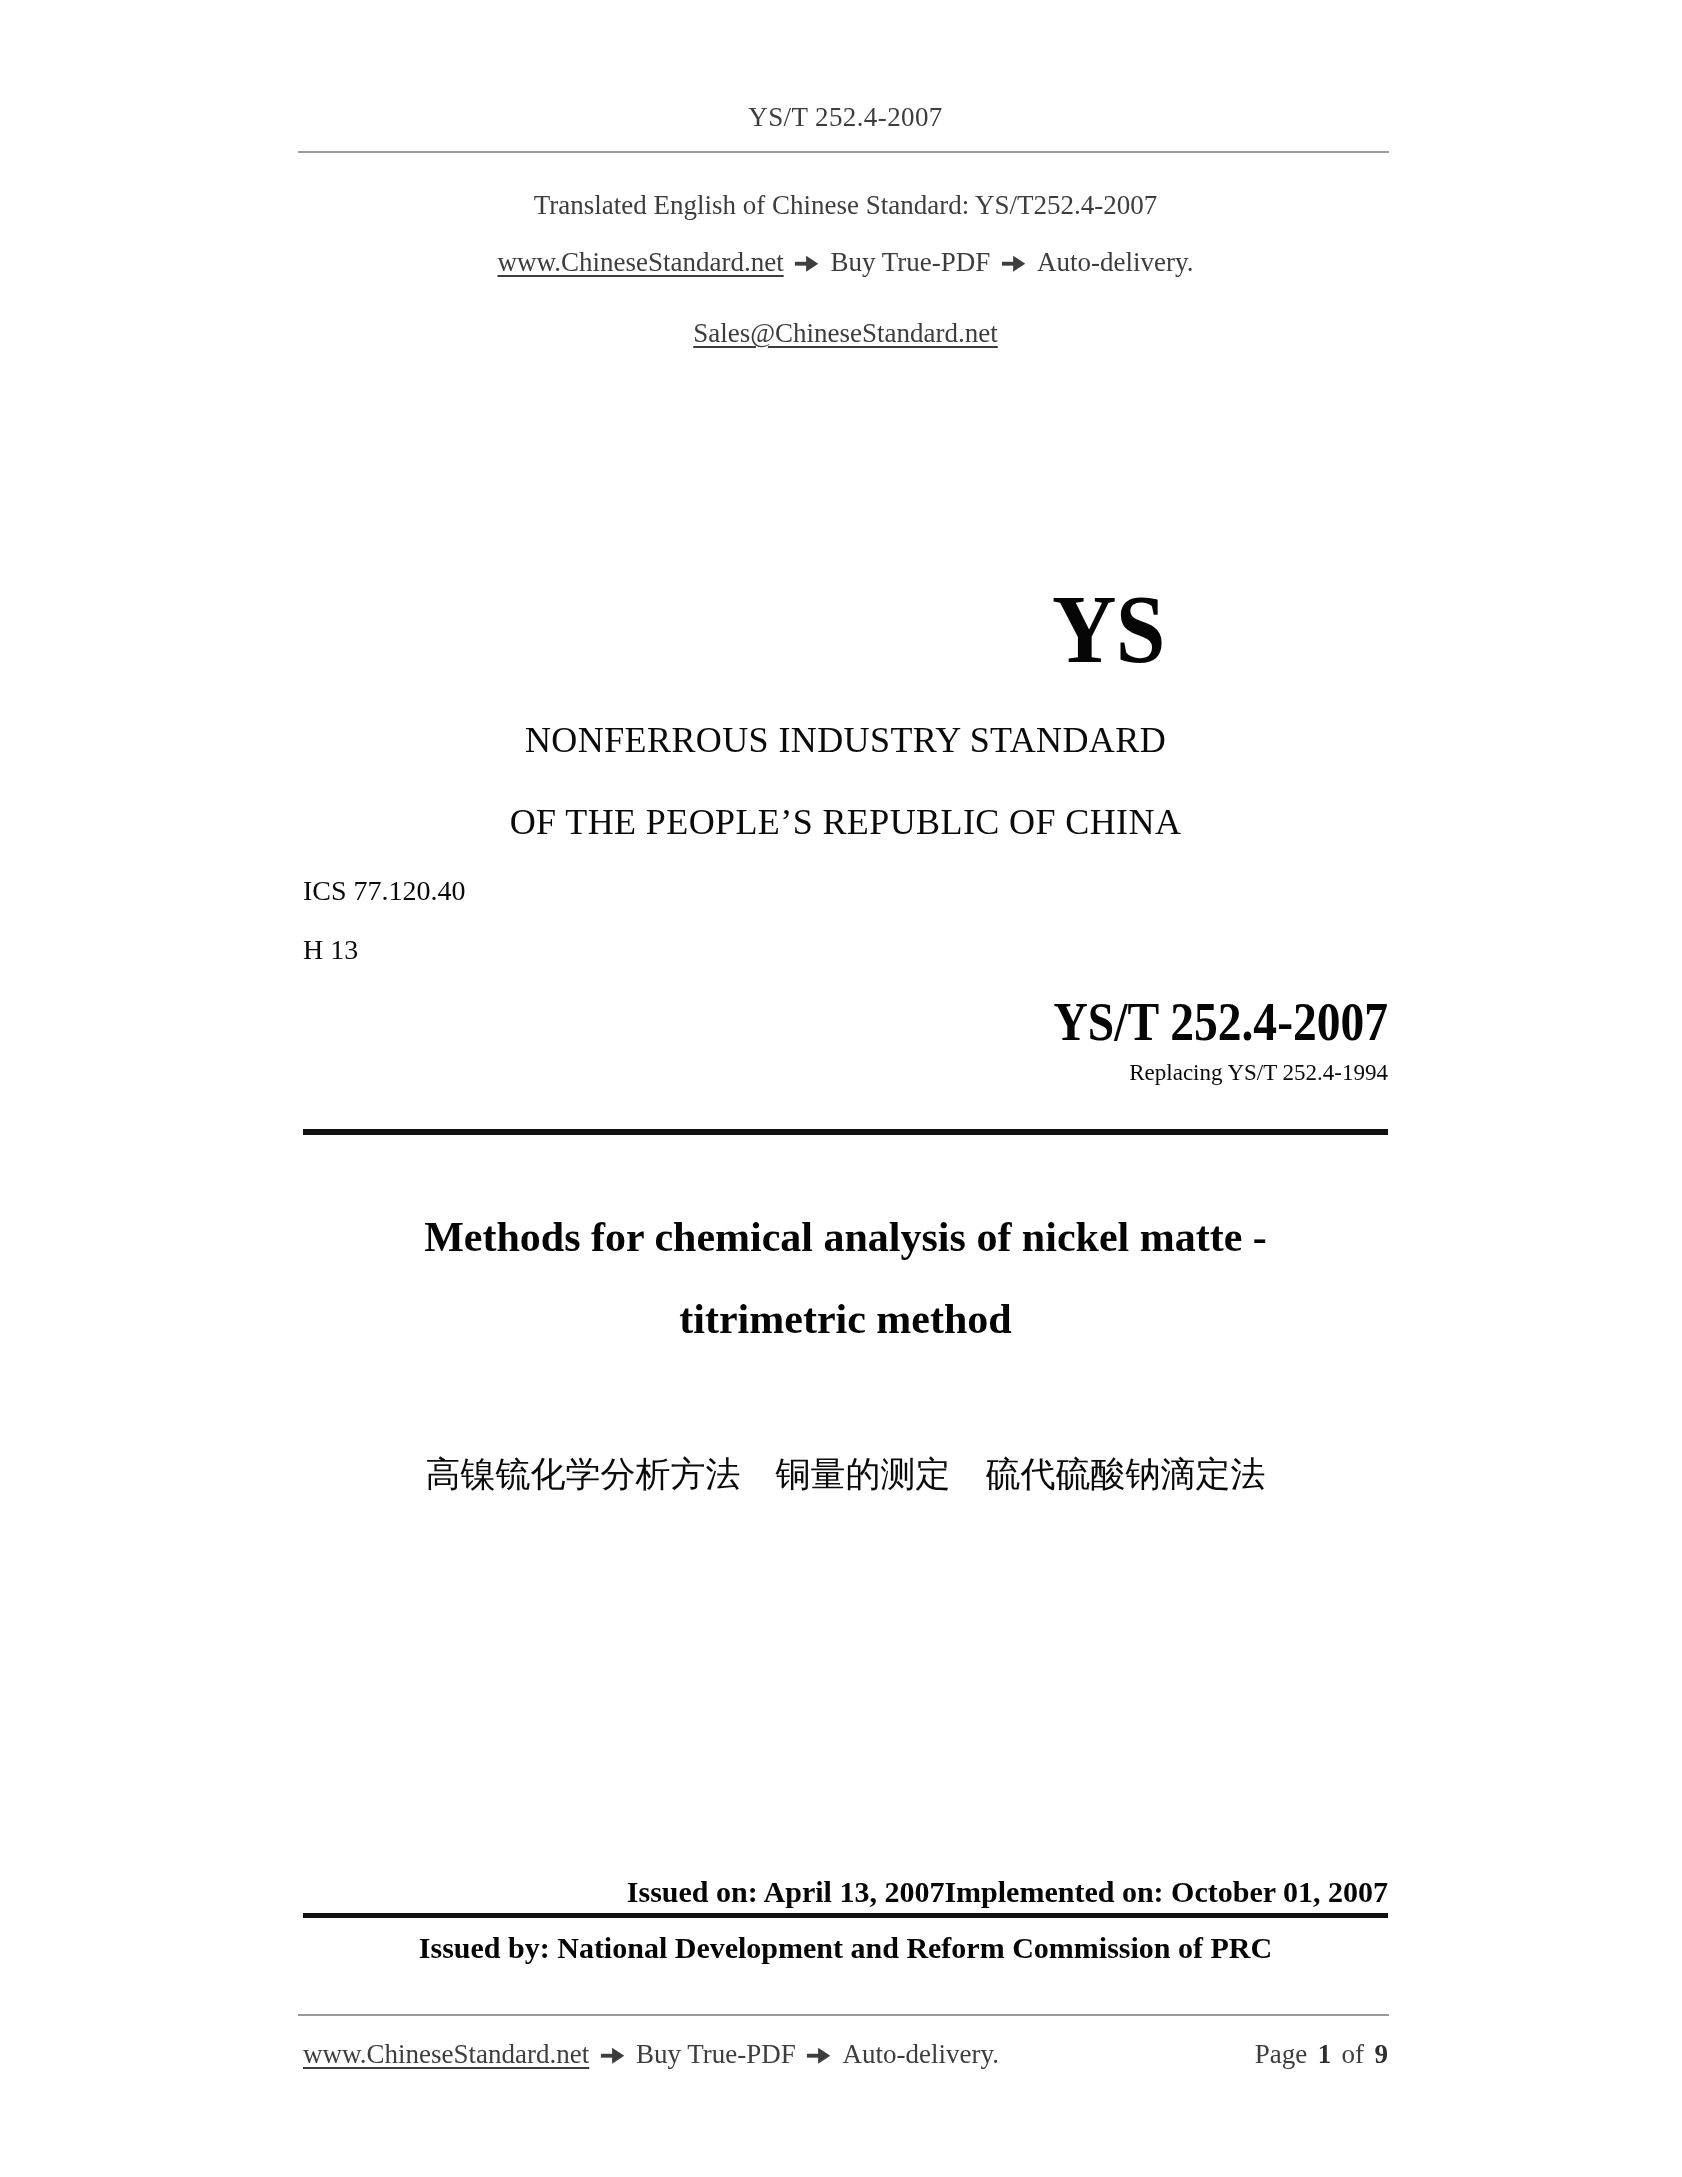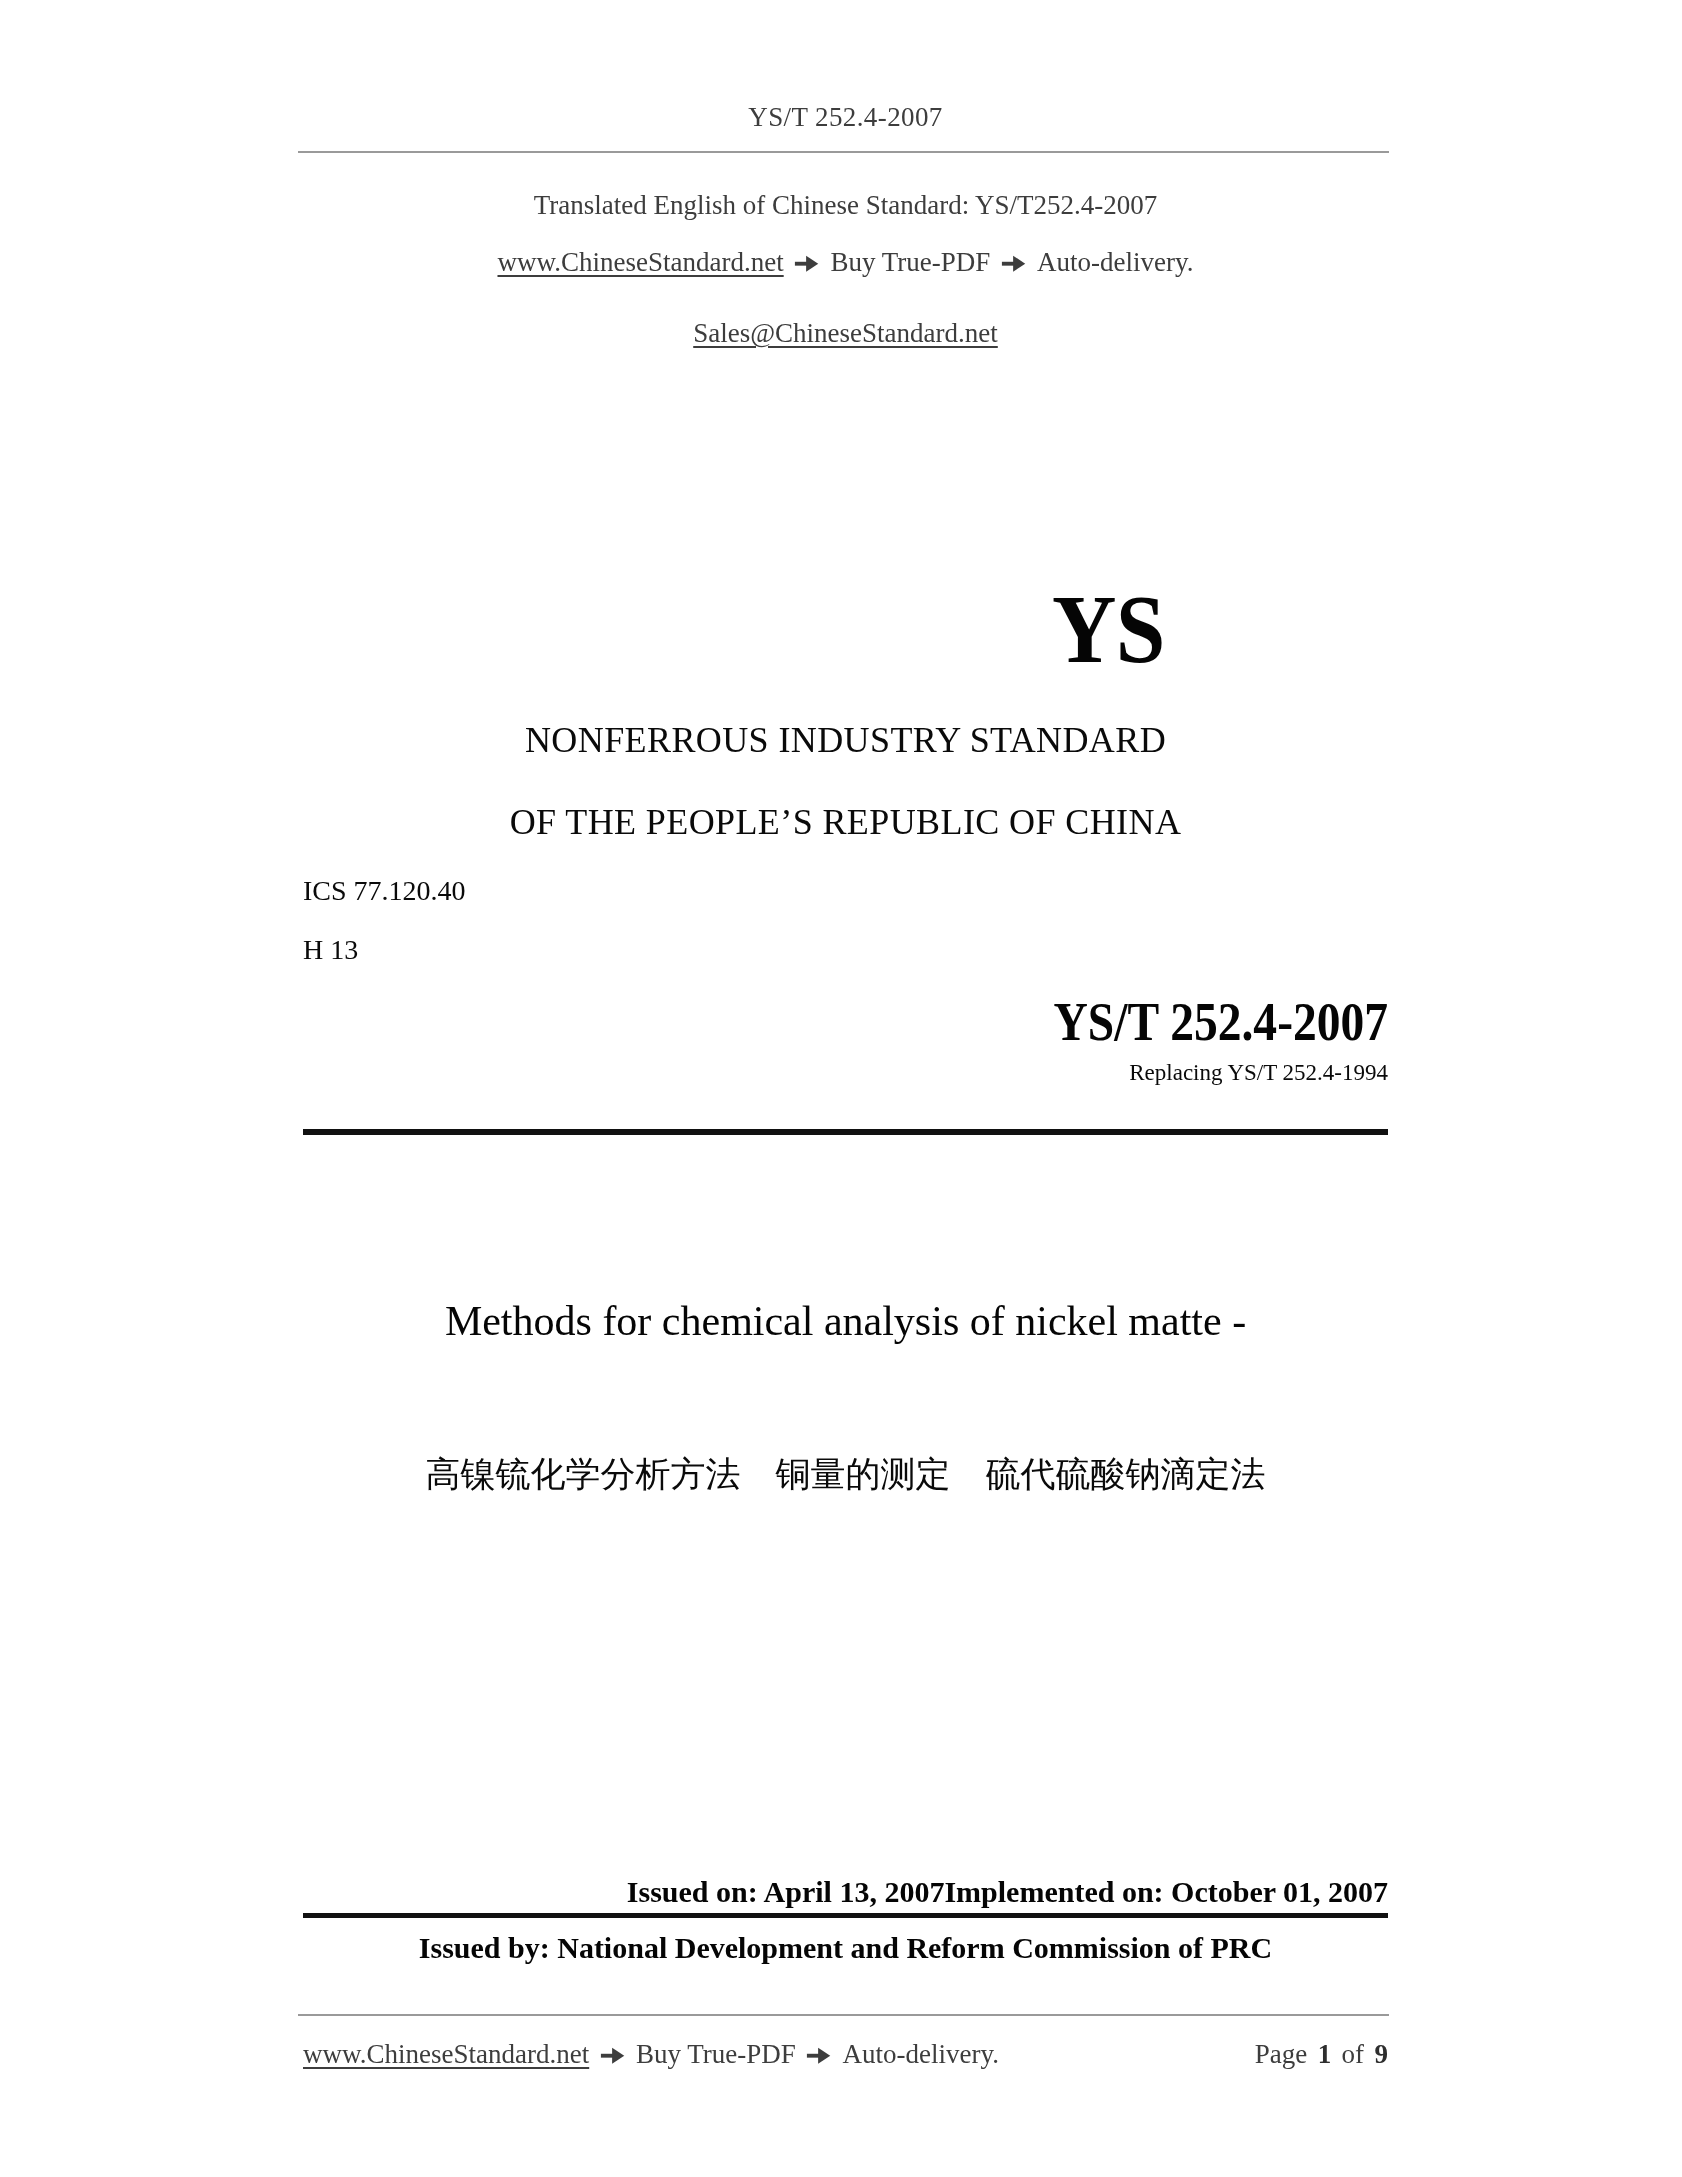--- a/index.html
+++ b/index.html
@@ -117,24 +117,24 @@
   .rule-thick {
     left: 303px;
     width: 1085px;
     background: #111111;
   }
   .rule-top { top: 1129px; height: 6px; }
   .rule-bottom { top: 1913px; height: 5.2px; }
 
   
   .title-en {
-    top: 1280px;
+    top: 1196px;
     font-size: 42px;
     line-height: 82px;
-    font-weight: normal;
+    font-weight: bold;
     color: #050505;
   }
   .title-zh {
     top: 1451px;
     font-size: 35px;
     line-height: 48px;
     color: #0a0a0a;
     font-family: "Liberation Serif", "DejaVu Serif", serif, sans-serif;
   }
 
@@ -209,20 +209,21 @@
   <div class="abs code-line ics-line">ICS 77.120.40</div>
   <div class="abs code-line class-line">H 13</div>
 
   <div class="abs col right big-code">YS/T 252.4-2007</div>
   <div class="abs col right replacing-line">Replacing YS/T 252.4-1994</div>
 
   <div class="abs rule-thick rule-top"></div>
 
   <div class="abs col center title-en">
     <div>Methods for chemical analysis of nickel matte -</div>
+    <div>titrimetric method</div>
   </div>
 
   <div class="abs col center title-zh">高镍锍化学分析方法　铜量的测定　硫代硫酸钠滴定法</div>
 
   <div class="abs col issue-row">
     <span>Issued on: April 13, 2007</span>
     <span>Implemented on: October 01, 2007</span>
   </div>
 
   <div class="abs rule-thick rule-bottom"></div>

